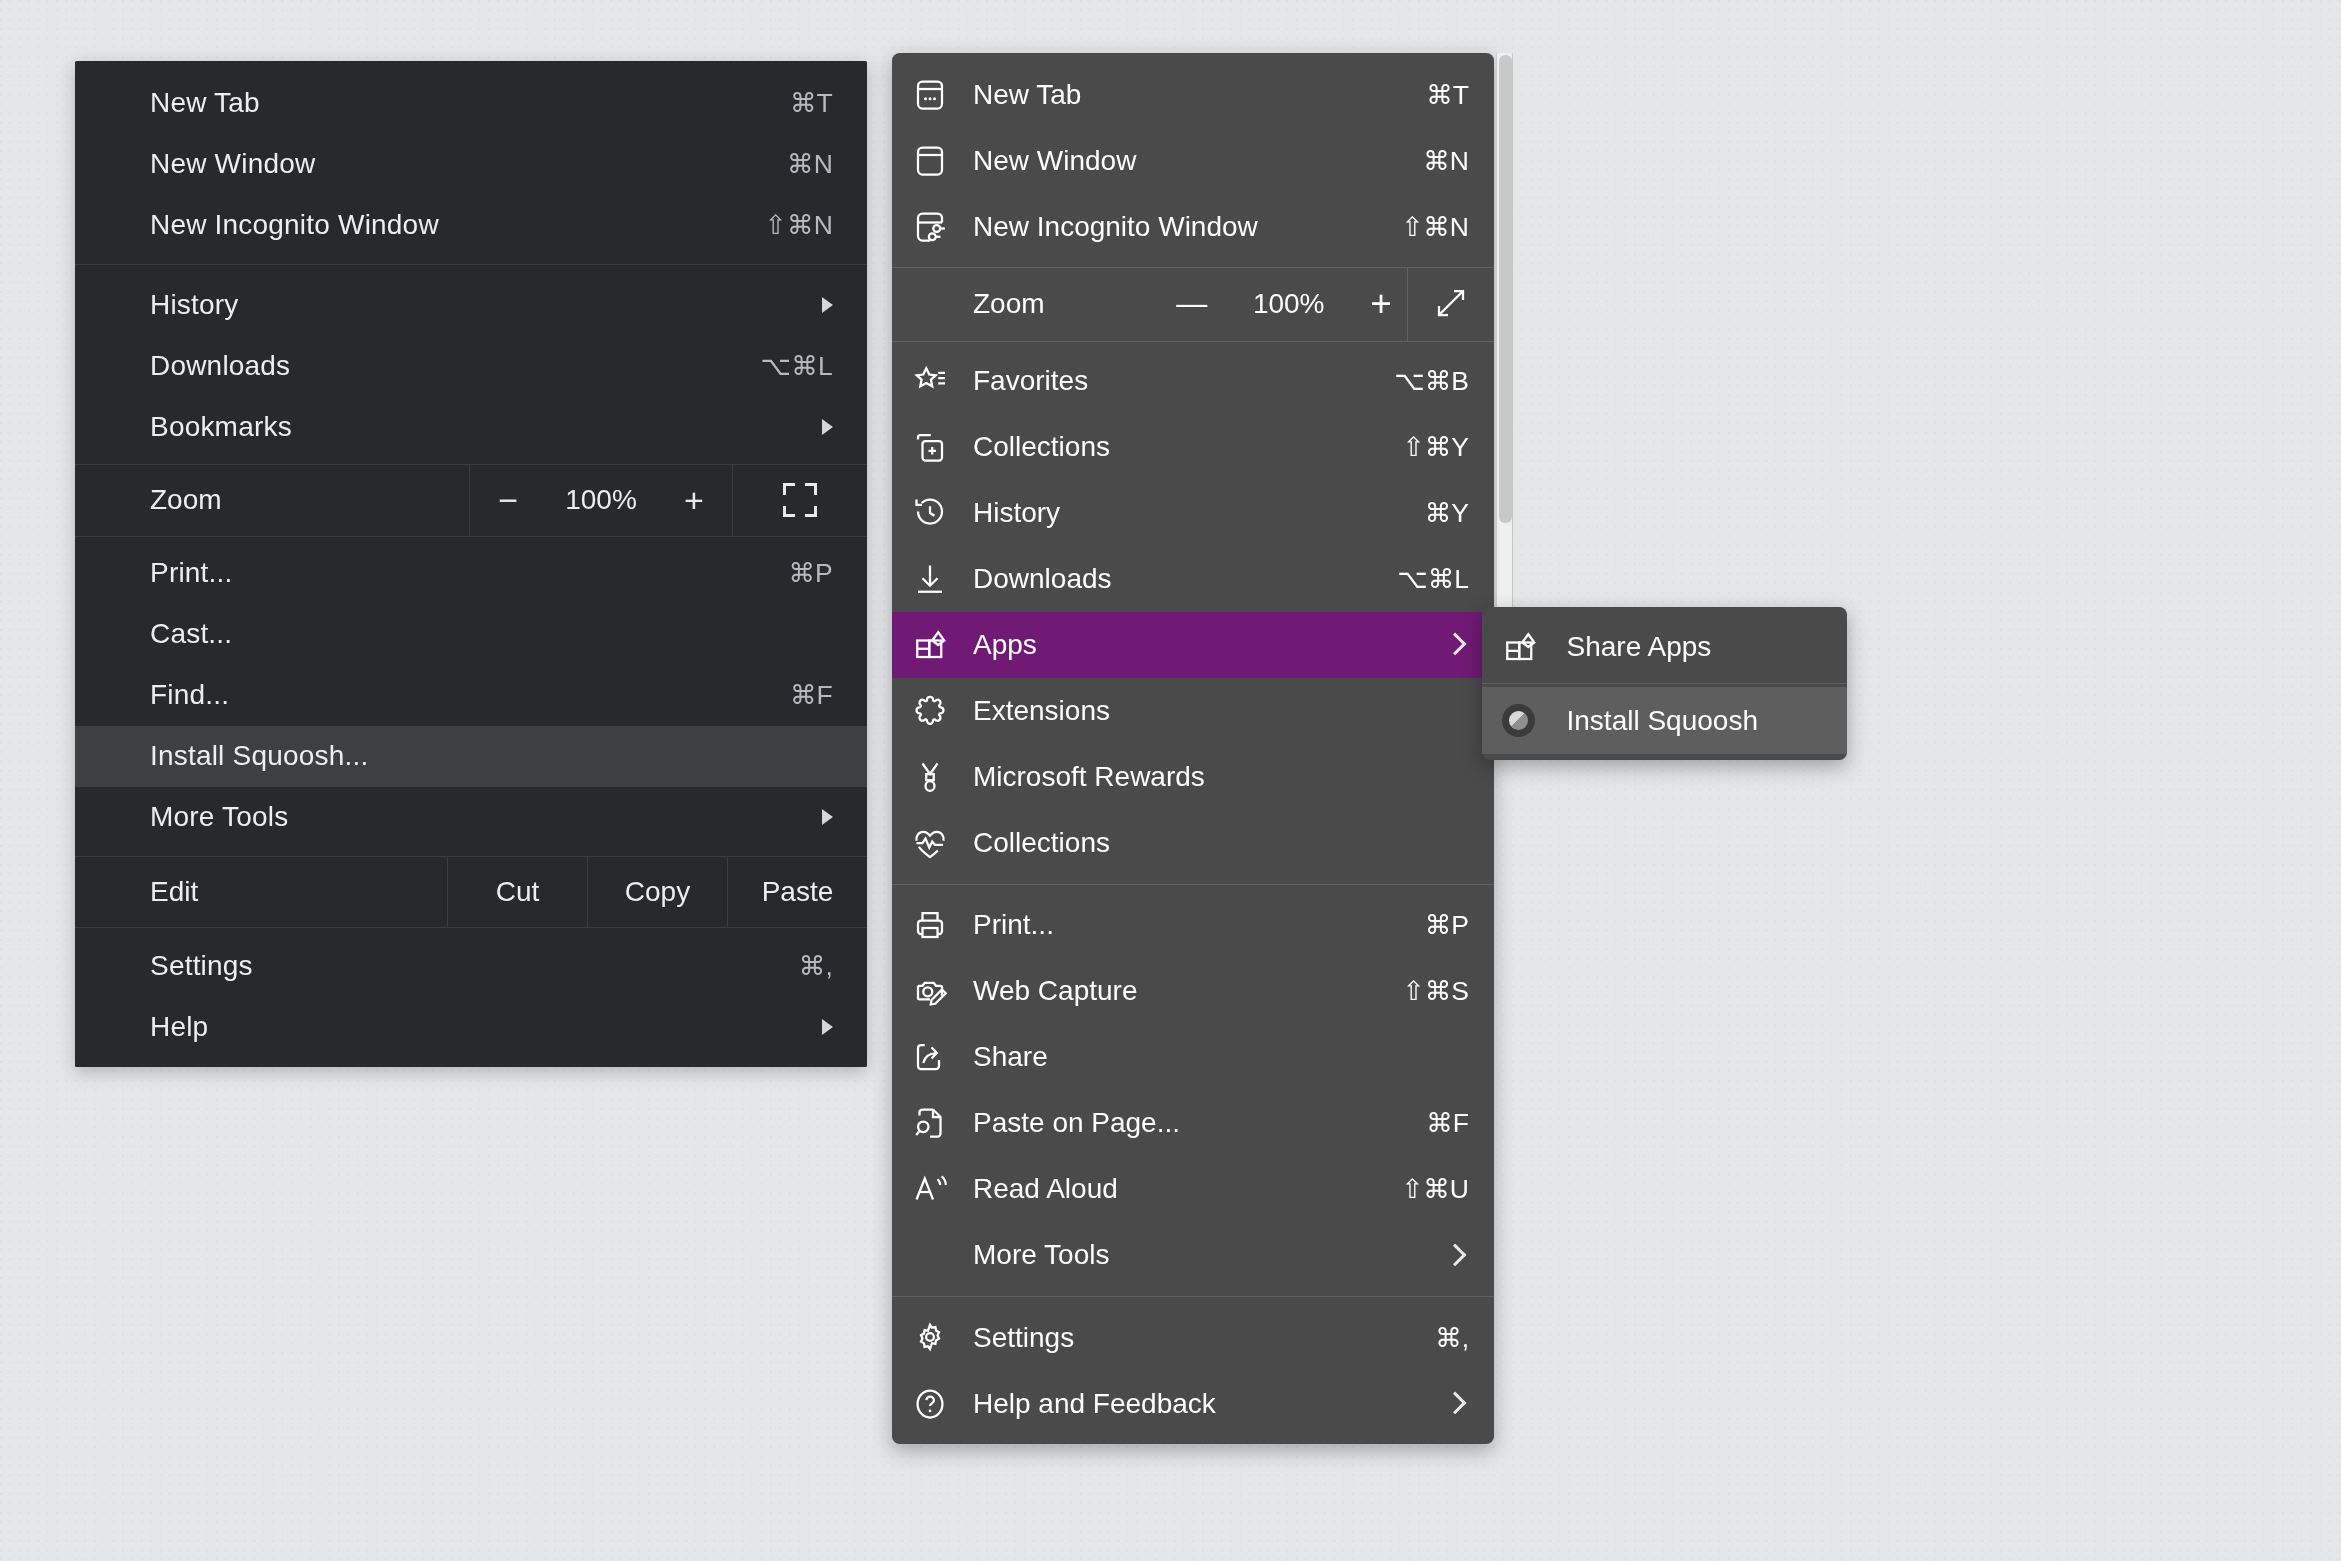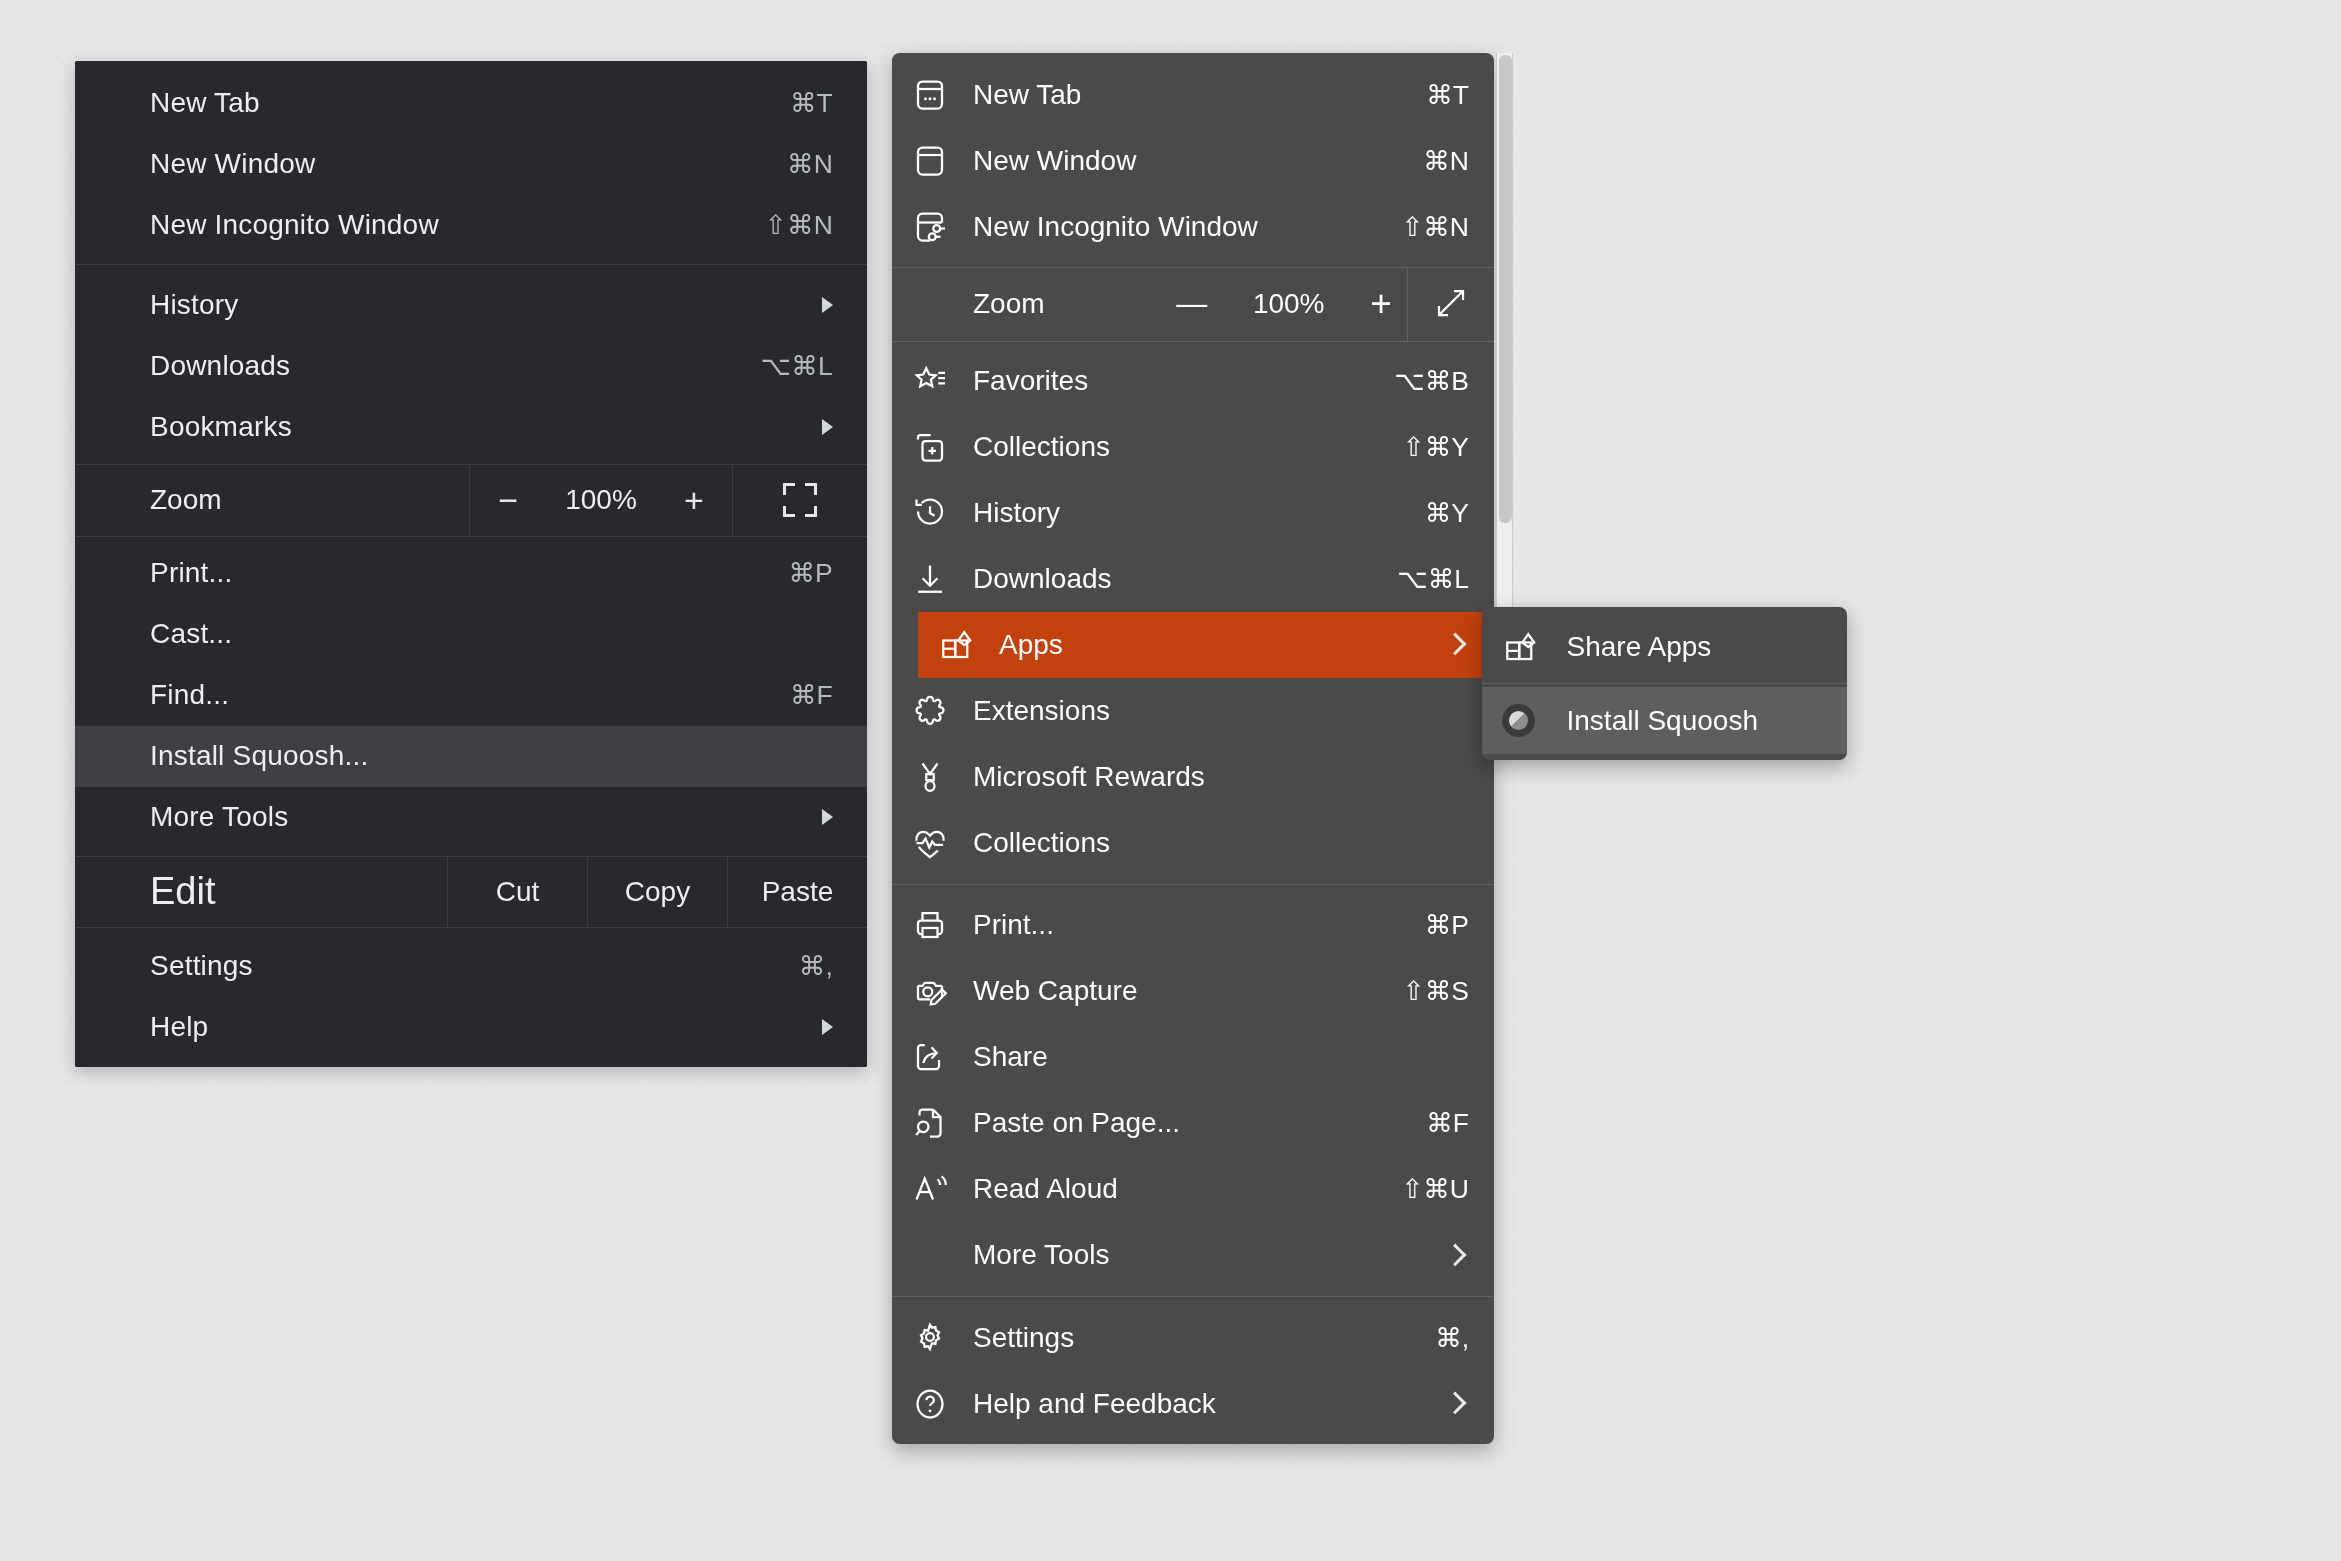--- a/index.html
+++ b/index.html
@@ -120,21 +120,21 @@
     align-items: stretch;
     height: 72px;
     border-top: 0.8px solid #3a3d41;
     border-bottom: 0.8px solid #3a3d41;
     margin: 7.8px 0;
   }
   .cm-edit-label {
     flex: 0 0 372px;
     display: flex; align-items: center;
     padding-left: 75px;
-    color: #eceef0; font-size: 38px;
+    color: #eceef0; font-size: 28px;
   }
   .cm-edit-btn {
     flex: 1 1 0;
     display: flex; align-items: center; justify-content: center;
     color: #eceef0; font-size: 28px;
     border-left: 0.8px solid #3a3d41;
   }
 
   
   #edge-menu {
@@ -151,21 +151,21 @@
 
   .em-item {
     height: 66px;
     display: flex;
     align-items: center;
     padding: 0 25px 0 20px;
     color: #fdfdfd;
     font-size: 28px;
     cursor: default;
   }
-  .em-item.highlight { background: #c2410c; margin-left: 26px; }
+  .em-item.highlight { background: #701a75; }
   .em-icon {
     flex: 0 0 50px;
     height: 44px;
     display: flex; align-items: center; justify-content: flex-start;
   }
   .em-icon svg { display:block; }
   .em-label { flex: 1 1 auto; white-space: nowrap; padding-left: 11px; }
   .em-accel { color: #fbfbfb; font-size: 26.5px; white-space: nowrap; }
   .em-chev {
     width: 26.5px; height: 26.5px;

